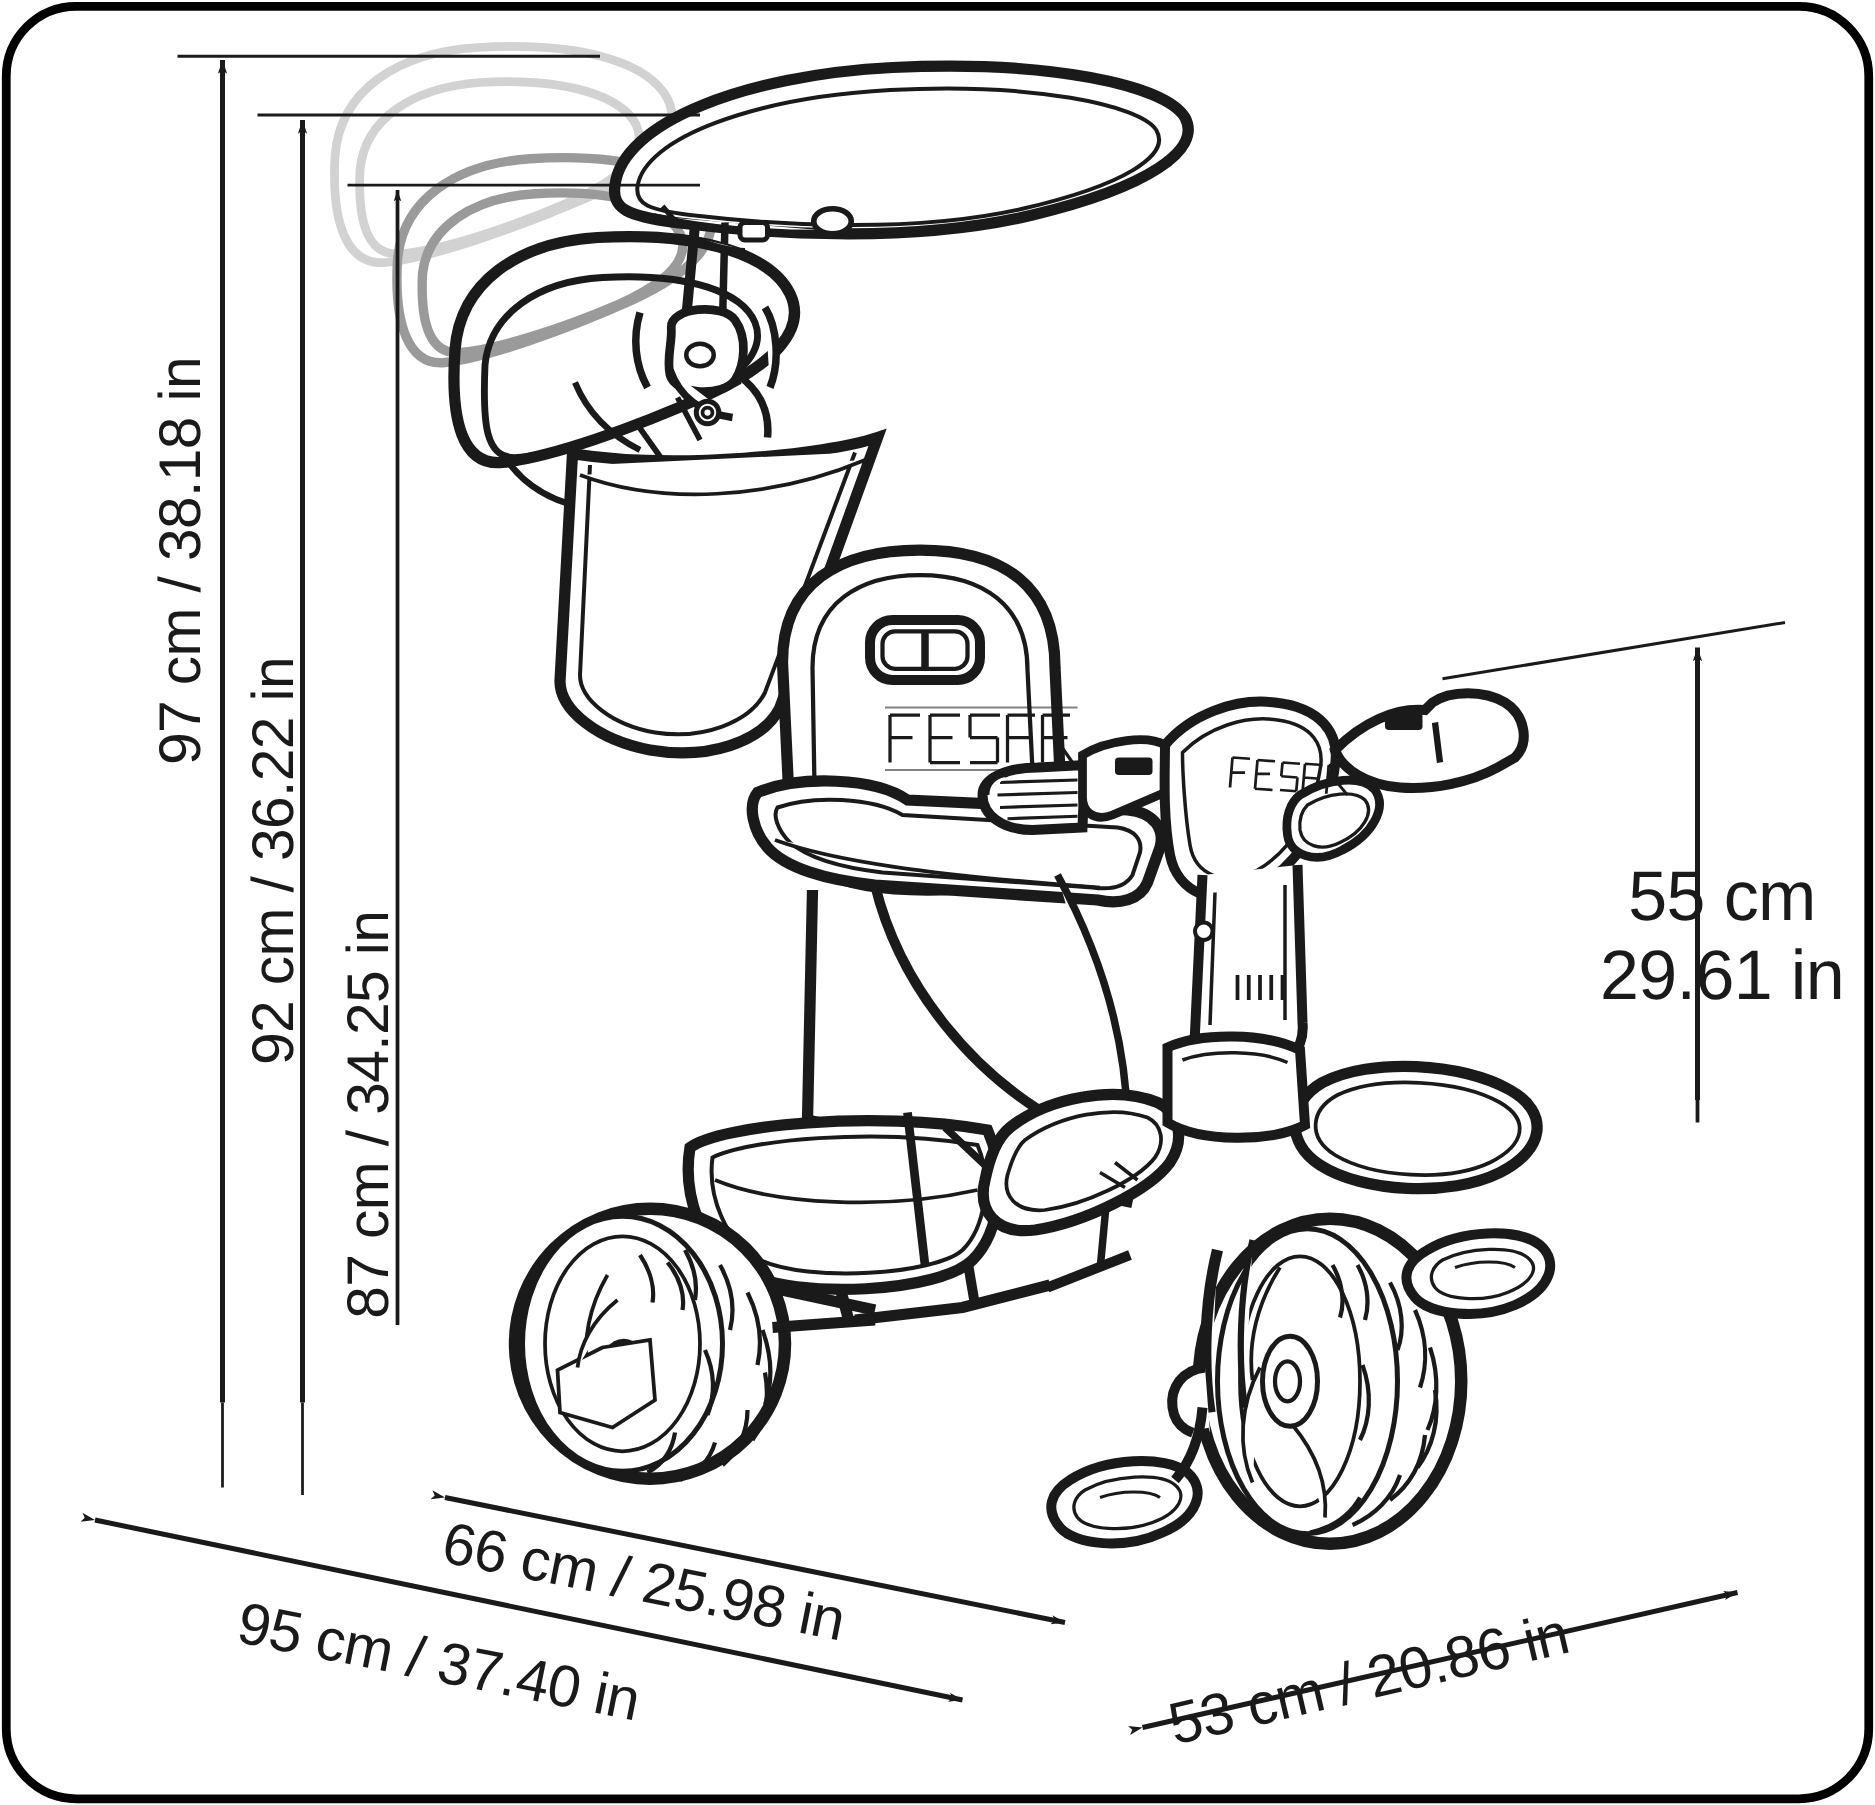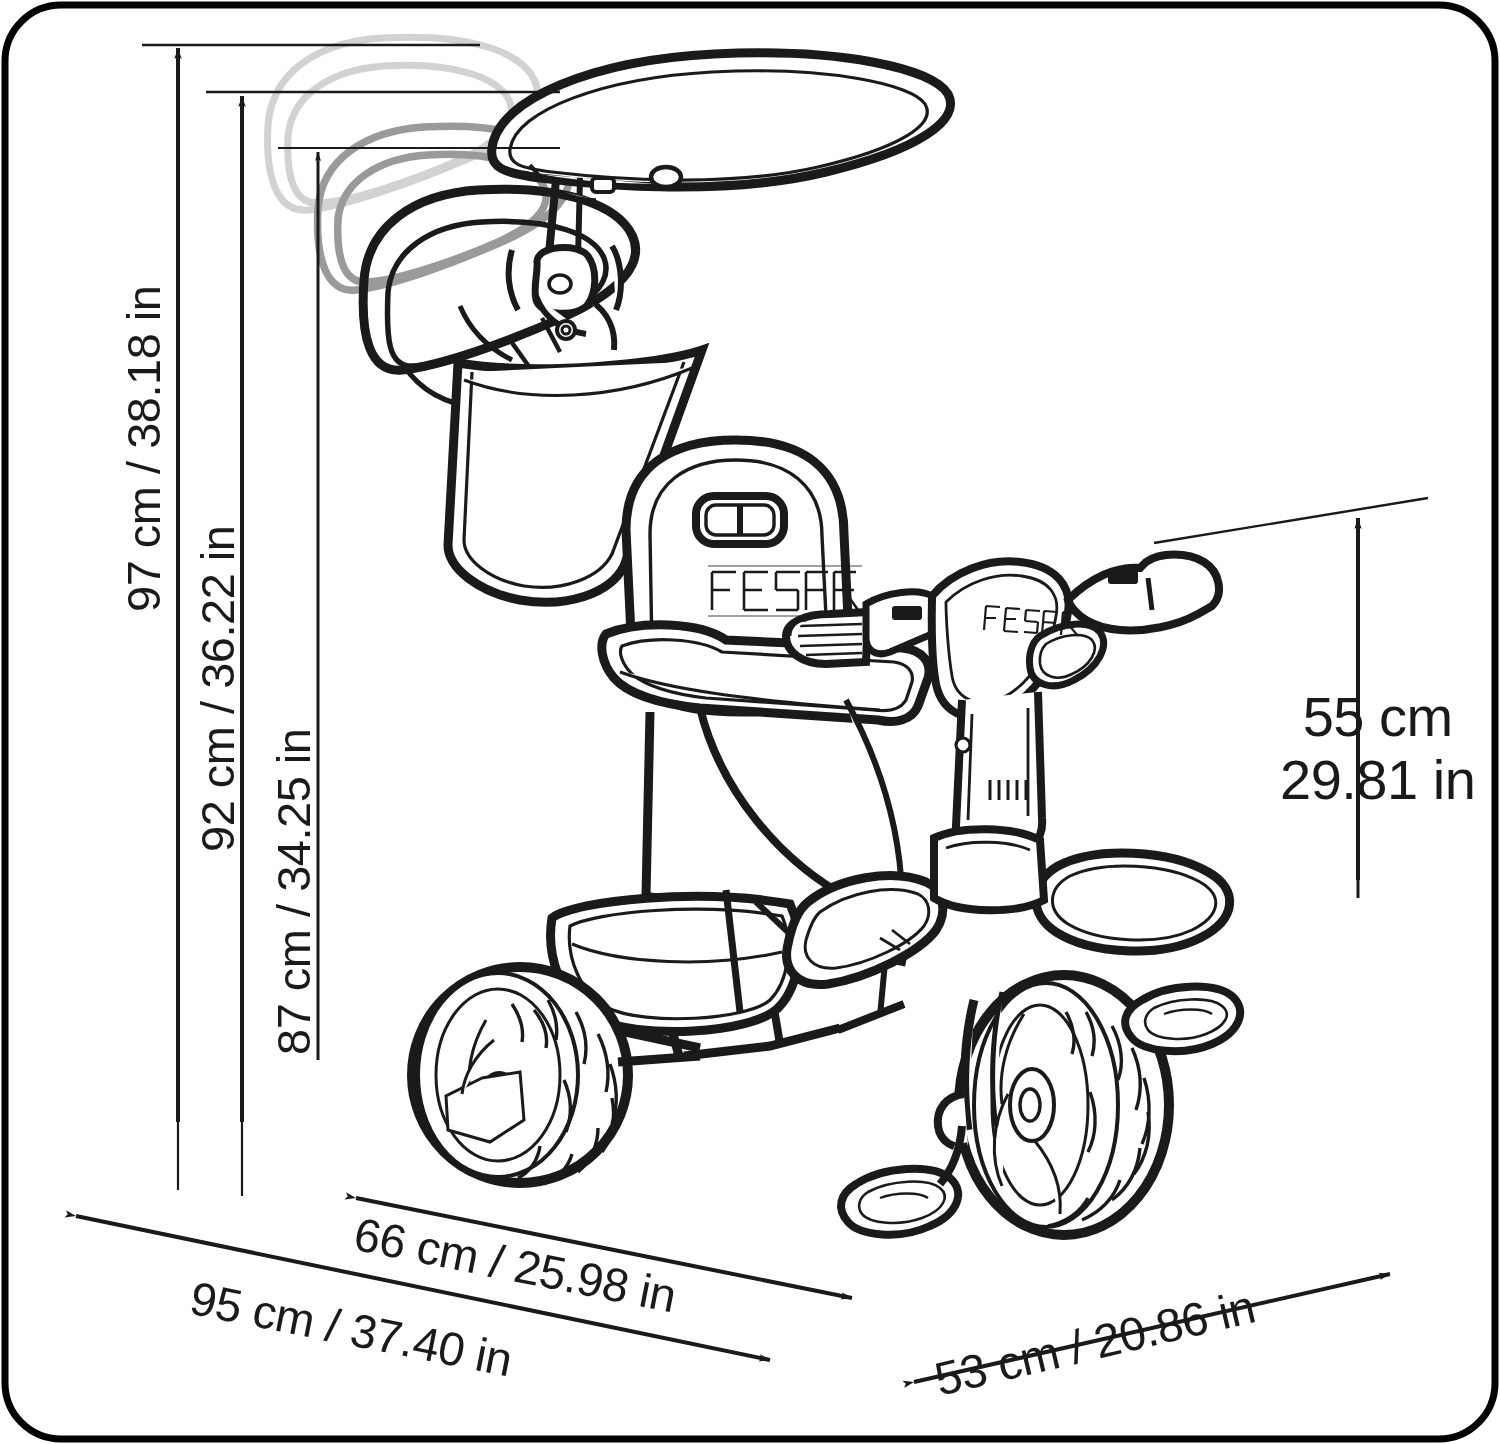--- a/index.html
+++ b/index.html
@@ -363,21 +363,21 @@
   </svg>
 
   <div class="dimlabel vert" id="lbl-97">97 cm / 38.18 in</div>
 
   <div class="dimlabel vert" id="lbl-92">92 cm / 36.22 in</div>
 
   <div class="dimlabel vert" id="lbl-87">87 cm / 34.25 in</div>
 
   <div class="dimlabel" id="lbl-55">
     <div>55 cm</div>
-    <div>29.81 in</div>
+    <div>29.61 in</div>
   </div>
 
   <div class="dimlabel" id="lbl-66">66 cm / 25.98 in</div>
 
   <div class="dimlabel" id="lbl-95">95 cm / 37.40 in</div>
 
   <div class="dimlabel" id="lbl-53">53 cm / 20.86 in</div>
 
 </div>
 

